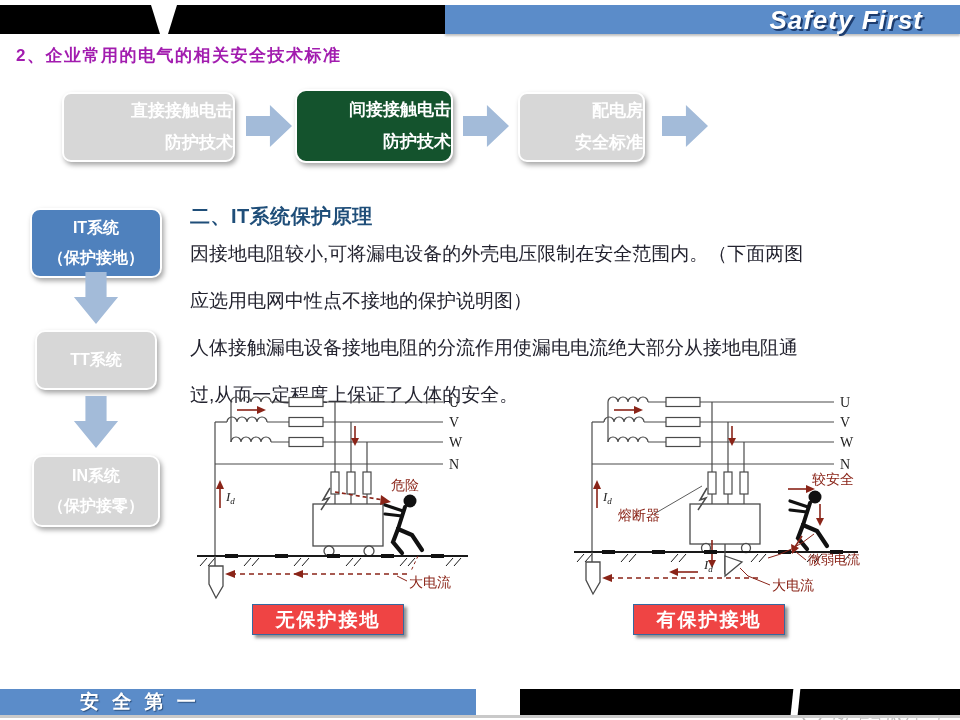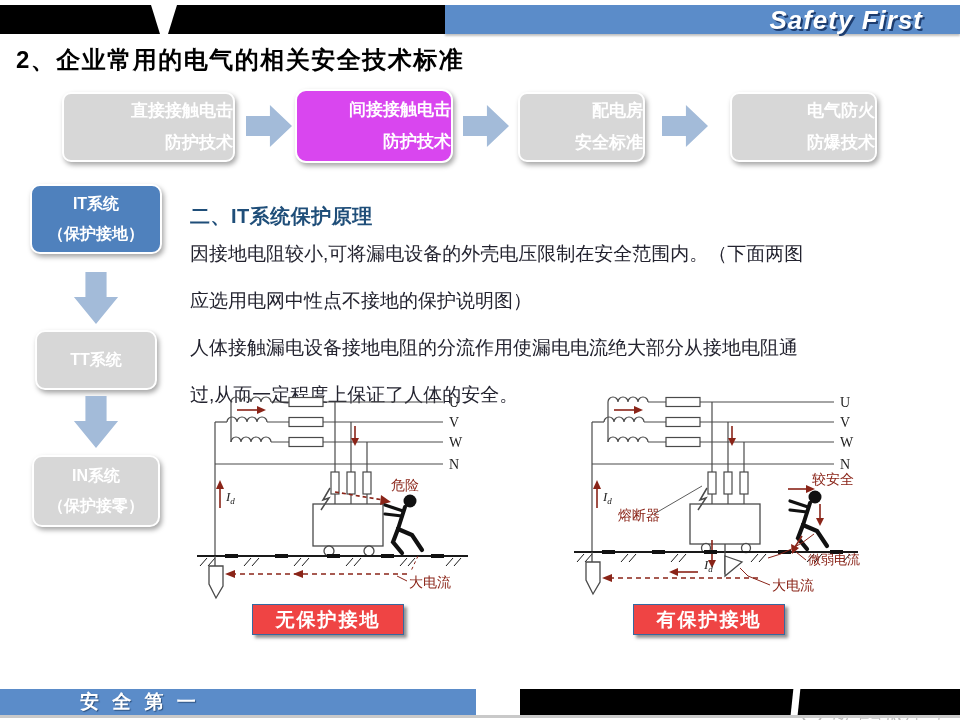--- a/index.html
+++ b/index.html
@@ -13,29 +13,29 @@
     clip-path:polygon(0 0, calc(100% - 9px) 0, 100% 100%, 0 100%); }
   .top-black-b { position:absolute; left:168px; top:5px; width:277px; height:29px; background:#000;
     clip-path:polygon(9px 0, 100% 0, 100% 100%, 0 100%); }
   .top-blue { position:absolute; left:445px; top:5px; width:515px; height:29px; background:#5b8cc9;
     display:flex; align-items:center; justify-content:flex-end; padding-right:37px;
     box-shadow:0 2px 2px rgba(0,0,0,.25); }
   .top-blue .banner-text {
     color:#fff; font-size:26px; font-weight:bold; font-style:italic; letter-spacing:1px;
     text-shadow:2px 2px 0 #1d3c6e; line-height:1;
   }
-  .page-title { position:absolute; left:16px; top:44px; font-size:24px; font-weight:bold;
-    color:#000000; letter-spacing:1.5px; }
+  .page-title { position:absolute; left:16px; top:44px; font-size:17px; font-weight:bold;
+    color:#a21caf; letter-spacing:1.5px; }
   
   .step { position:absolute; border-radius:9px; border:2px solid #fff;
     box-shadow:2px 3px 5px rgba(0,0,0,.35); color:#fff; font-weight:bold;
     display:flex; flex-direction:column; justify-content:center; align-items:flex-end;
     text-align:center; font-size:17px; line-height:1.9; }
   .step.gray { background:#d7d7d7; }
-  .step.blue { background:#d946ef; border-radius:11px; }
+  .step.blue { background:#14532d; border-radius:11px; }
   .arrow-right { position:absolute; width:46px; height:44px; background:#a3bbd9;
     clip-path:polygon(0 27%, 52% 27%, 52% 2%, 100% 50%, 52% 98%, 52% 73%, 0 73%); }
   .arrow-down { position:absolute; width:46px; height:52px; background:#a3bbd9;
     clip-path:polygon(27% 0, 73% 0, 73% 48%, 98% 48%, 50% 100%, 2% 48%, 27% 48%); }
   
   .side-box { position:absolute; border-radius:10px; border:2px solid #fff;
     box-shadow:2px 3px 5px rgba(0,0,0,.35); color:#fff; font-weight:bold;
     display:flex; flex-direction:column; justify-content:center; align-items:center;
     text-align:center; font-size:16px; line-height:1.9; }
   .side-box.gray { background:#d7d7d7; }
@@ -87,26 +87,22 @@
   <div class="step blue" style="left:295px; top:89px; width:158px; height:74px;">
     <div>间接接触电击</div>
     <div>防护技术</div>
   </div>
   <div class="arrow-right" style="left:463px; top:104px;"></div>
   <div class="step gray" style="left:518px; top:92px; width:127px; height:70px;">
     <div>配电房</div>
     <div>安全标准</div>
   </div>
   <div class="arrow-right" style="left:662px; top:104px;"></div>
-  <div class="step gray" style="left:730px; top:92px; width:147px; height:70px;">
-    <div>电气防火</div>
-    <div>防爆技术</div>
-  </div>
-
-  <div class="side-box blue" style="left:30px; top:184px; width:132px; height:70px;">
+
+  <div class="side-box blue" style="left:30px; top:208px; width:132px; height:70px;">
     <div>IT系统</div>
     <div>（保护接地）</div>
   </div>
   <div class="arrow-down" style="left:73px; top:272px;"></div>
   <div class="side-box gray" style="left:35px; top:330px; width:122px; height:60px;">
     <div>TT系统</div>
   </div>
   <div class="arrow-down" style="left:73px; top:396px;"></div>
   <div class="side-box gray" style="left:32px; top:455px; width:128px; height:72px;">
     <div>IN系统</div>

